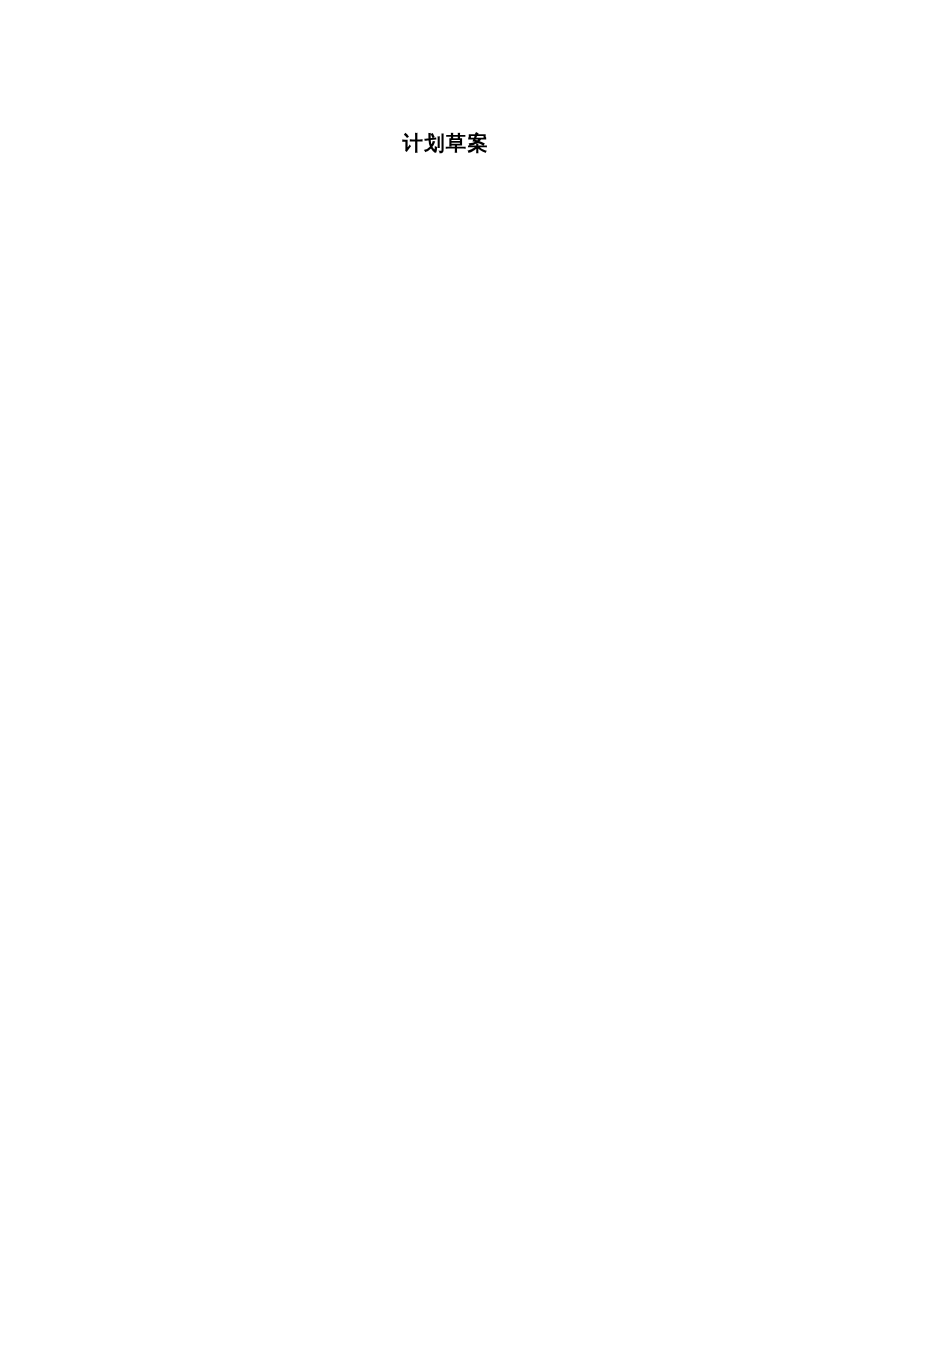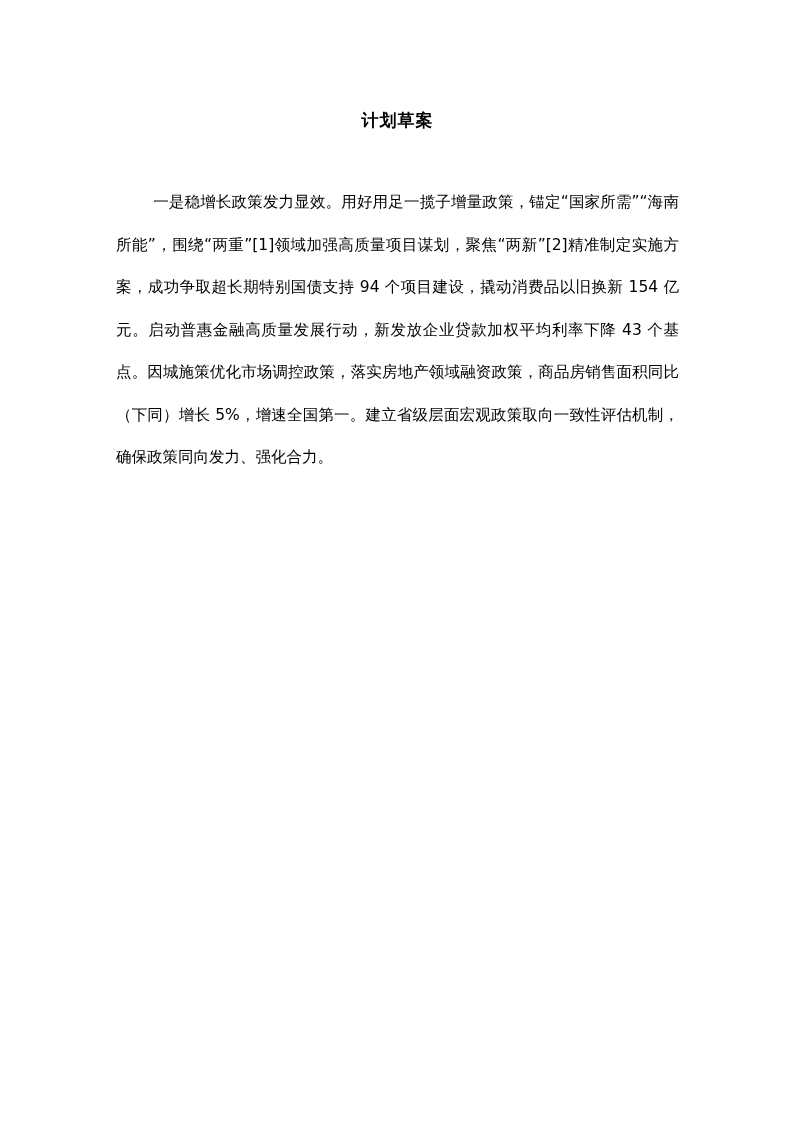--- a/index.html
+++ b/index.html
@@ -7,21 +7,21 @@
     background: #ffffff;
     font-family: "DejaVu Sans", "Liberation Sans", sans-serif;
     color: #000000;
   }
   .page {
     position: relative;
     width: 793px;
     height: 1122px;
     margin: 0 auto;
     background: #ffffff;
-    padding: 105px 114px 40px 116px;
+    padding: 105px 114px 40px 64px;
     overflow: hidden;
   }
   .doc-title {
     font-size: 17px;
     font-weight: bold;
     text-align: center;
     line-height: 30px;
     letter-spacing: 1px;
     margin-bottom: 46px;
   }
@@ -55,14 +55,13 @@
 </head>
 <body>
 
 <div class="page">
   <h1 class="doc-title">计划草案</h1>
 
 
 
 
 
-  <p class="body-para">一是稳增长政策发力显效。用好用足一揽子增量政策，锚定“国家所需”“海南所能”，围绕“两重”[1]领域加强高质量项目谋划，聚焦“两新”[2]精准制定实施方案，成功争取超长期特别国债支持 94 个项目建设，撬动消费品以旧换新 154 亿元。启动普惠金融高质量发展行动，新发放企业贷款加权平均利率下降 43 个基点。因城施策优化市场调控政策，落实房地产领域融资政策，商品房销售面积同比（下同）增长 5%，增速全国第一。建立省级层面宏观政策取向一致性评估机制，确保政策同向发力、强化合力。</p>
 </div>
 
 </body></html>

